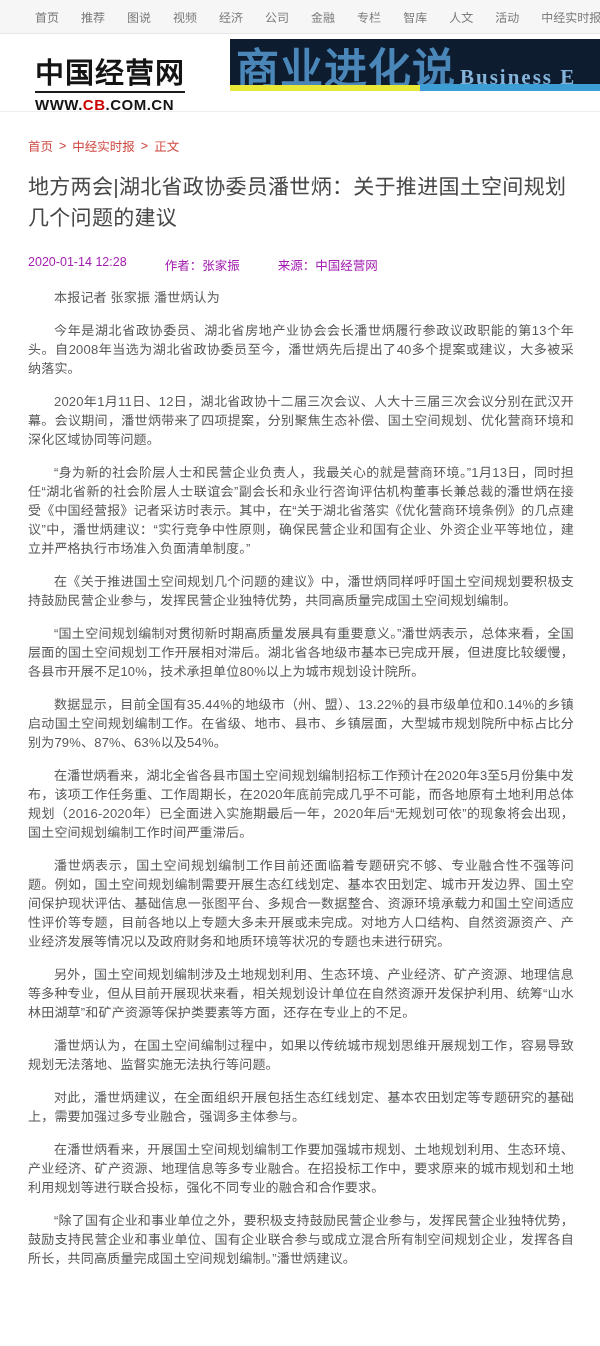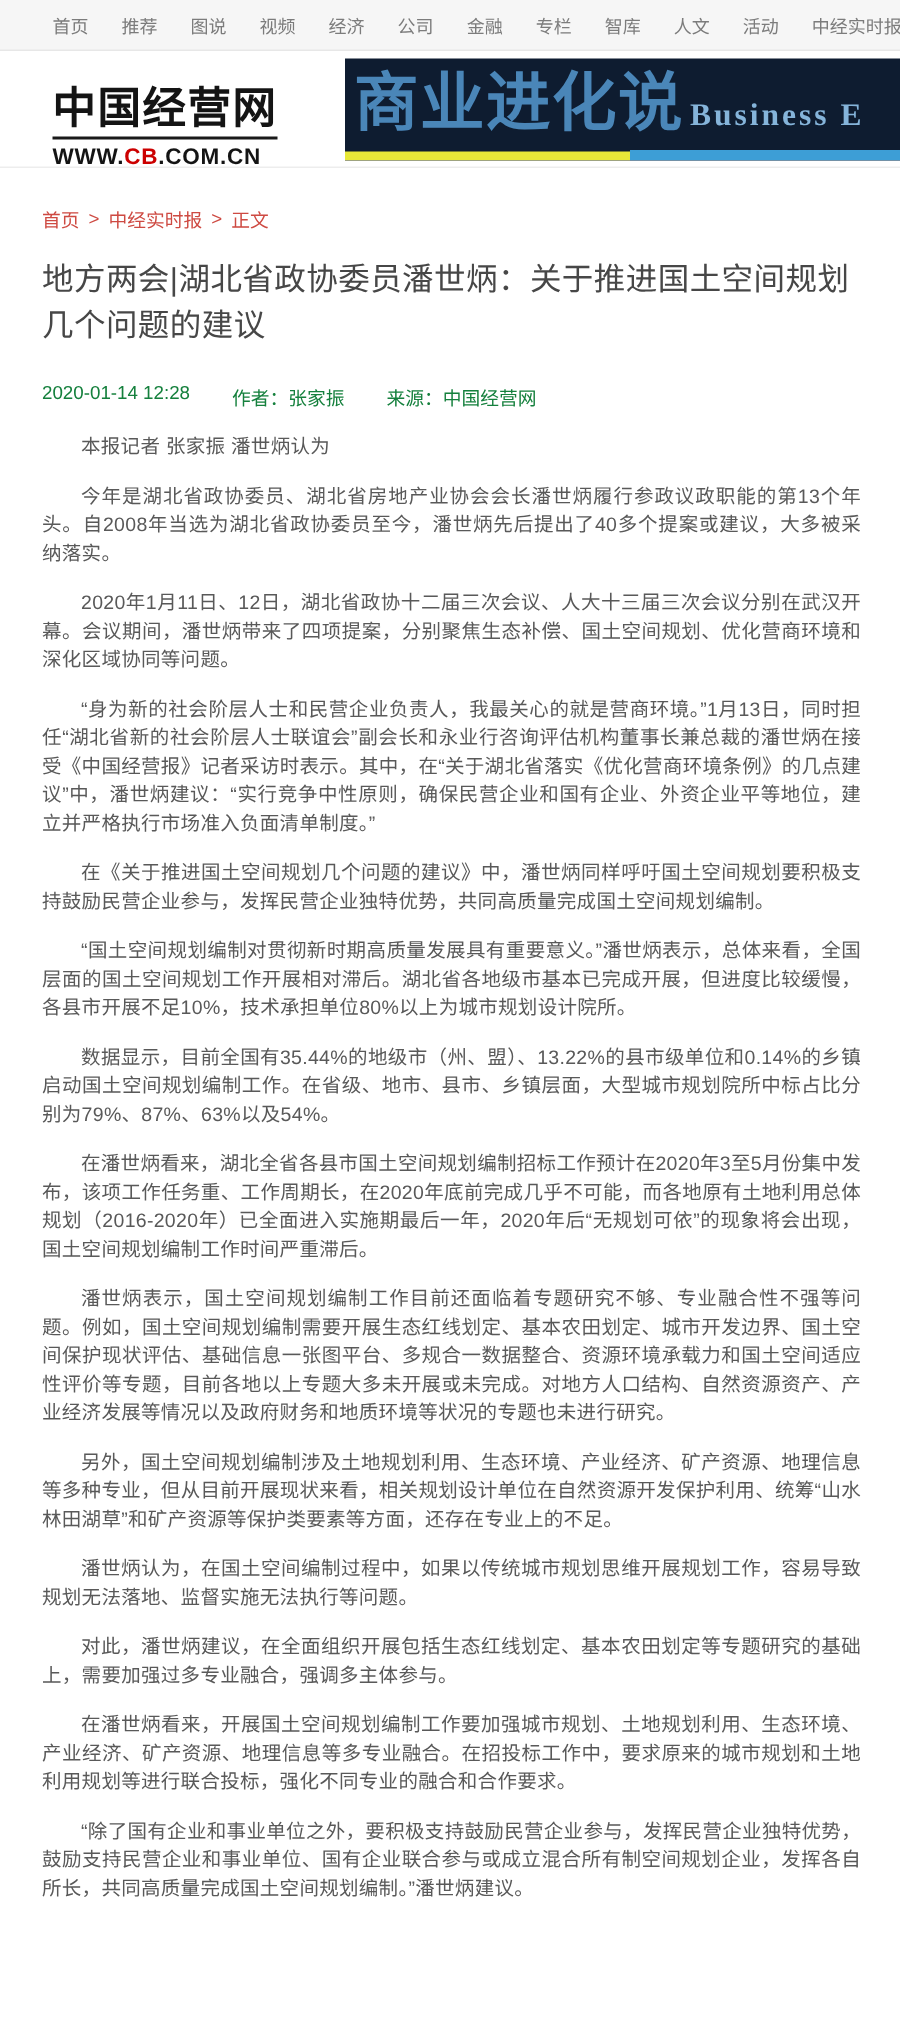--- a/index.html
+++ b/index.html
@@ -29,21 +29,21 @@
   .header{position:relative;height:78px;background:#fff;border-bottom:1px solid #ededed}
   .logo{position:absolute;left:35px;top:23px;width:150px;cursor:pointer}
   .logo-cn{
     font-family:"Liberation Serif","DejaVu Serif",serif;
     font-size:29px;font-weight:700;color:#141414;letter-spacing:1px;line-height:32px;
     border-bottom:2px solid #1a1a1a;padding-bottom:2px;
   }
   .logo-url{font-size:15px;font-weight:700;color:#141414;letter-spacing:.5px;margin-top:3px}
   .logo-url .cb{color:var(--logo-red)}
   .banner{
-    position:absolute;left:230px;top:5px;width:370px;height:68px;
+    position:absolute;left:230px;top:5px;width:370px;height:52px;
     background:var(--banner-bg);overflow:hidden;cursor:pointer;text-align:right;
   }
   .banner-text{
     position:absolute;left:6px;top:2px;display:flex;align-items:baseline;white-space:nowrap;
   }
   .banner-cn{
     font-size:43px;font-weight:700;color:var(--banner-text);
     letter-spacing:1px;line-height:56px;
   }
   .banner-en{
@@ -57,21 +57,21 @@
     padding:24px 0 0 28px;font-size:12.5px;color:var(--accent-red);
     display:flex;align-items:center;gap:6px;
   }
   .breadcrumb .crumb{cursor:pointer}
   
   .article{padding:0 26px 0 28px}
   .article-title{
     margin-top:16px;font-size:21px;font-weight:400;color:#474747;line-height:31px;
     letter-spacing:.3px;
   }
-  .meta{margin-top:22px;display:flex;gap:28px;font-size:12.5px;color:#15803d}
+  .meta{margin-top:22px;display:flex;gap:38px;font-size:12.5px;color:#a21caf}
   .article-body{margin-top:9px}
   .article-body p{
     font-size:13px;color:#595959;line-height:19px;margin:14px 0;
     text-indent:2em;text-align:justify;letter-spacing:.2px;
   }
 </style>
 </head>
 <body>
 
 <nav class="topnav">

